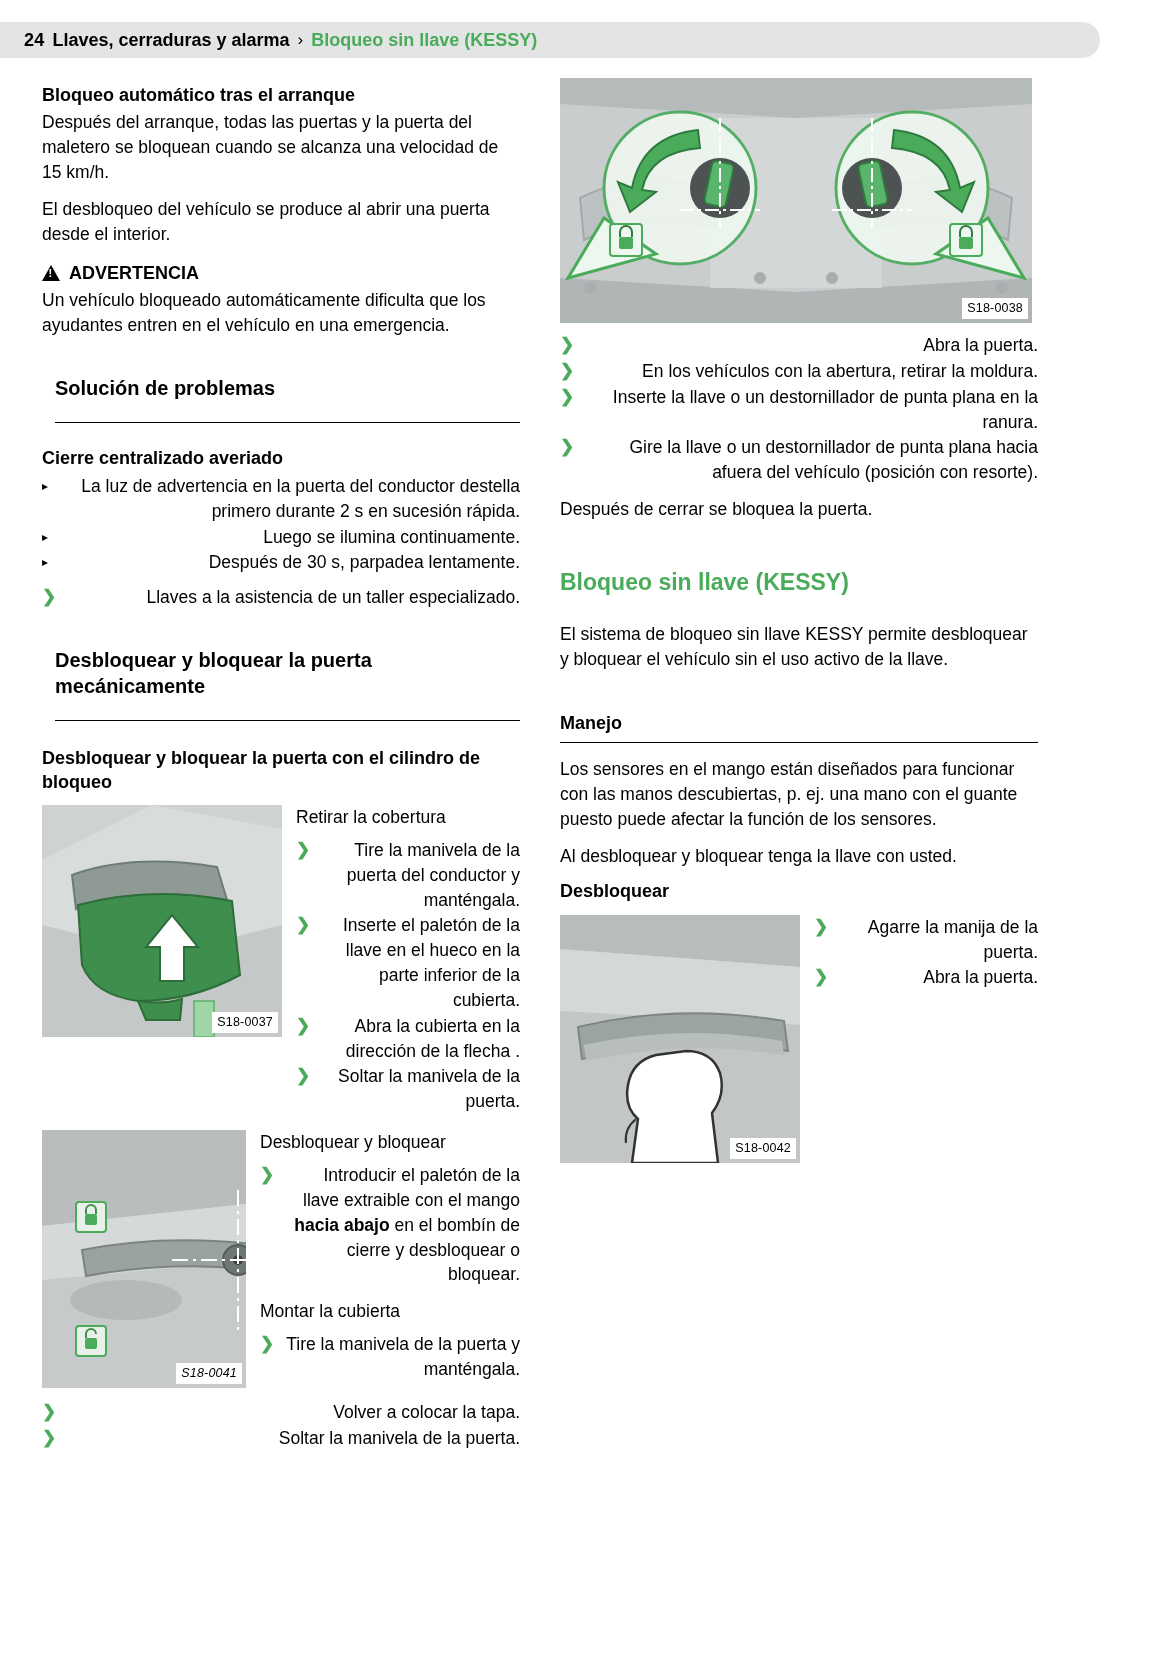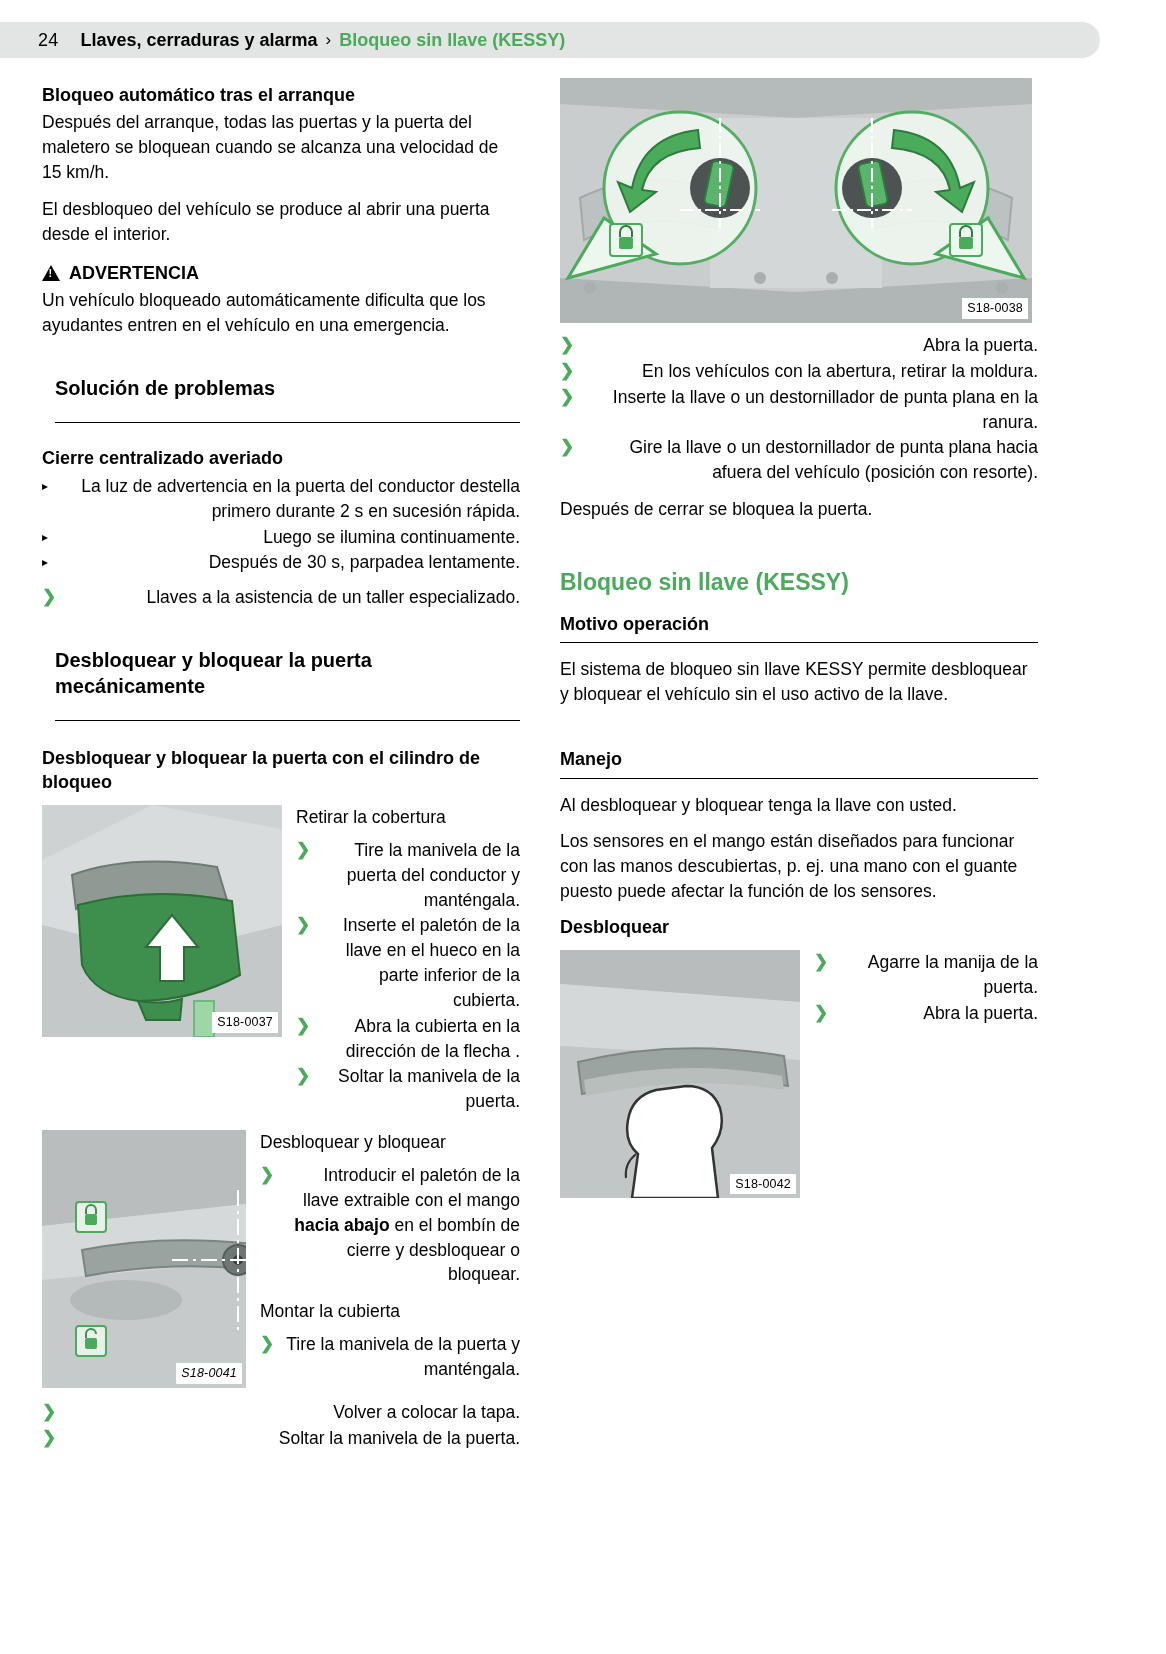--- a/index.html
+++ b/index.html
@@ -21,28 +21,28 @@
     left: 0;
     width: 1100px;
     height: 36px;
     background: #e3e4e4;
     display: flex;
     align-items: center;
     border-radius: 0 18px 18px 0;
   }
   .page-header .pagenum {
     font-size: 18px;
-    font-weight: normal;
-    margin-left: 38px;
+    font-weight: bold;
+    margin-left: 24px;
     letter-spacing: 0.2px;
   }
   .page-header .chaptitle {
     font-size: 18px;
     font-weight: bold;
-    margin-left: 22px;
+    margin-left: 8px;
   }
   .page-header .sep {
     font-size: 17px;
     margin: 0 8px;
     color: #000;
   }
   .page-header .subtitle {
     font-size: 18px;
     font-weight: bold;
     color: #4aab5b;
@@ -403,30 +403,29 @@
           <span class="tx">Gire la llave o un destornillador de punta plana hacia afuera del vehículo (posición con resorte).</span>
         </li>
     </ul>
 
     <p>Después de cerrar se bloquea la puerta.</p>
 
     <div style="height:34px"></div>
 
     <h2 class="green">Bloqueo sin llave (KESSY)</h2>
     <div style="height:8px"></div>
-    <h3 class="ruled">Motivo operación</h3>
     <div style="height:10px"></div>
     <p>El sistema de bloqueo sin llave KESSY permite desbloquear y bloquear el vehículo sin el uso activo de la llave.</p>
 
     <div style="height:28px"></div>
 
     <h3 class="ruled">Manejo</h3>
     <div style="height:10px"></div>
+    <p>Los sensores en el mango están diseñados para funcionar con las manos descubiertas, p. ej. una mano con el guante puesto puede afectar la función de los sensores.</p>
     <p>Al desbloquear y bloquear tenga la llave con usted.</p>
-    <p>Los sensores en el mango están diseñados para funcionar con las manos descubiertas, p. ej. una mano con el guante puesto puede afectar la función de los sensores.</p>
 
     <h3 class="sec">Desbloquear</h3>
     <div style="height:8px"></div>
 
     <div class="fig-row">
       <div class="figcol">
         <div class="fig" style="width:240px;height:248px;">
           <svg width="240" height="248" viewBox="0 0 240 248">
             <rect width="240" height="248" fill="#c9cdce"></rect>
             <path d="M0 0 L240 0 L240 52 L0 34 Z" fill="#b8bcbd"></path>

